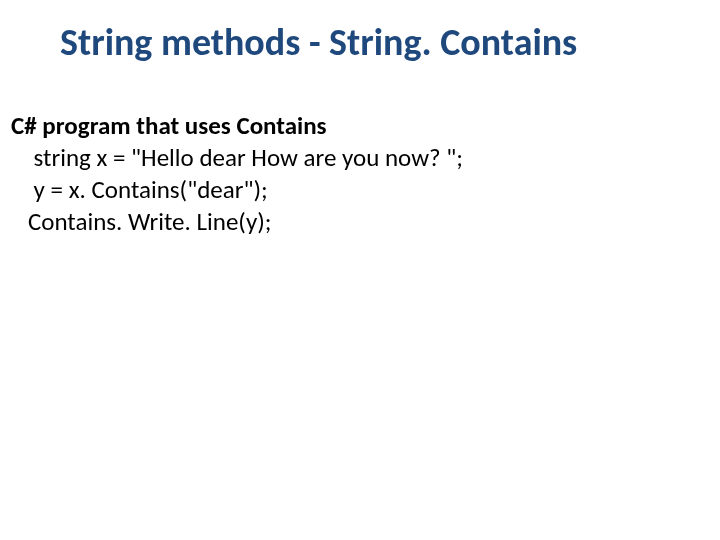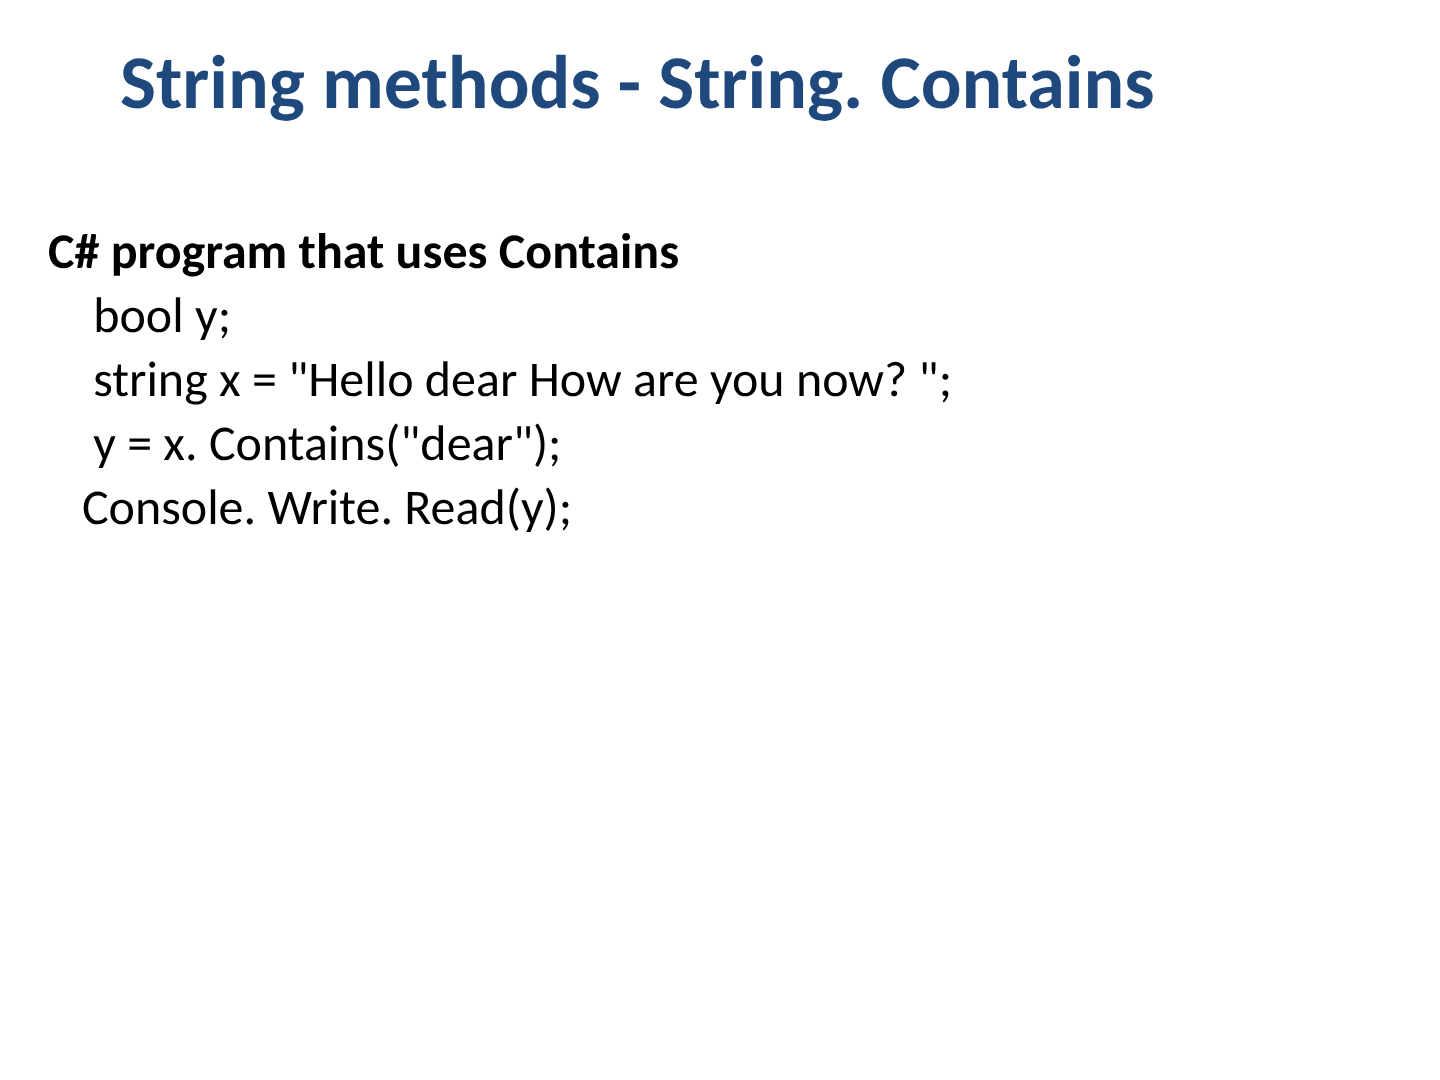--- a/index.html
+++ b/index.html
@@ -23,39 +23,38 @@
     left: 60px;
     right: 40px;
     font-size: 38px;
     font-weight: 700;
     color: #1F497D;
     line-height: 1.1;
   }
   .body {
     position: absolute;
     top: 110px;
-    left: 24px;
+    left: 11px;
     right: 40px;
     font-size: 25px;
     color: #000000;
     line-height: 1.28;
   }
   .subhead {
     font-weight: 700;
   }
   .code-line {
     white-space: pre;
     font-weight: 400;
   }
 </style>
 </head>
 <body>
 
 <div class="slide">
   <div class="title">String methods - String. Contains</div>
   <div class="body">
     <div class="subhead">C# program that uses Contains</div>
-    <div class="code-line">    bool y;</div>
     <div class="code-line">    string x = "Hello dear How are you now? ";</div>
     <div class="code-line">    y = x. Contains("dear");</div>
-    <div class="code-line">   Console. Write. Read(y);</div>
+    <div class="code-line">   Contains. Write. Line(y);</div>
   </div>
 </div>
 
 </body></html>

